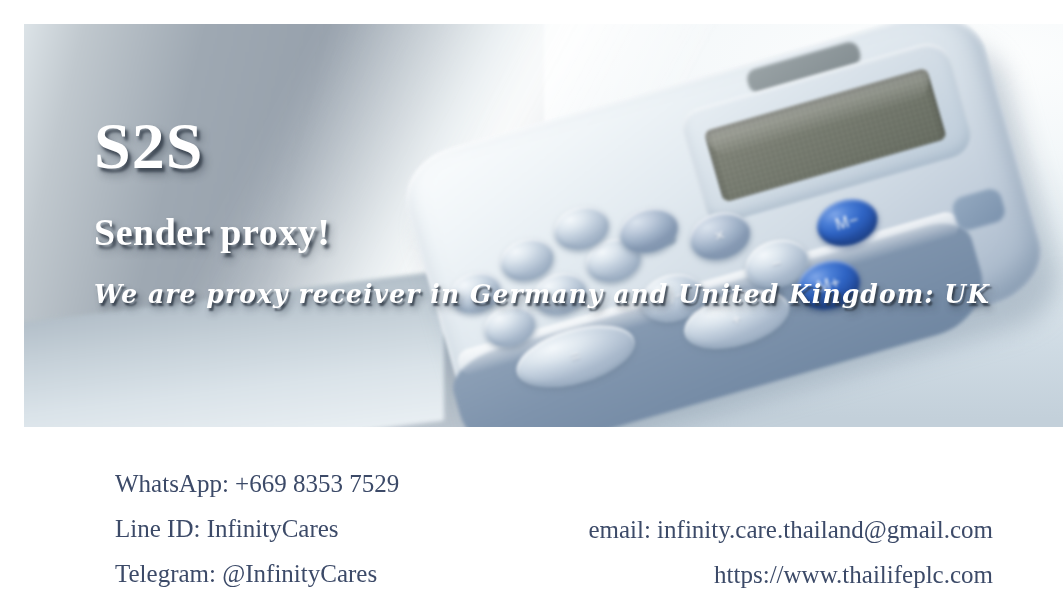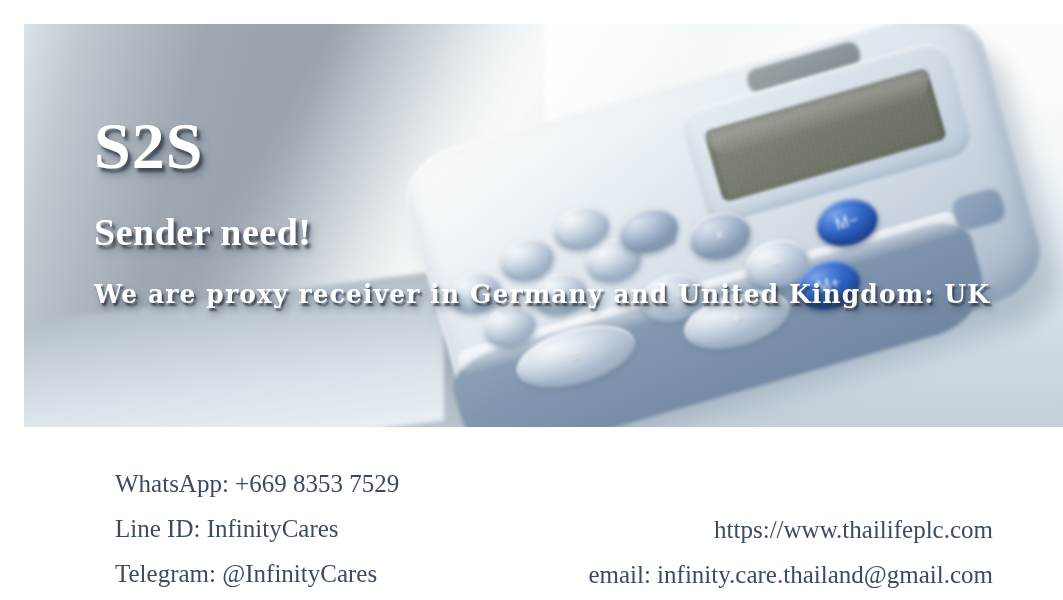--- a/index.html
+++ b/index.html
@@ -261,20 +261,21 @@
     line-height:1.05;
     color:#ffffff;
     letter-spacing:.5px;
     text-shadow:
       3px 4px 3px rgba(40,50,62,.72),
       4px 6px 8px rgba(40,50,62,.38);
   }
   .h-tag {
     margin-top:4px;
     font-family:"DejaVu Serif", serif;
+    font-style:italic;
     font-weight:bold;
     font-size:25px;
     line-height:1.1;
     color:#ffffff;
     letter-spacing:1.1px;
     transform:scaleY(1.04);
     transform-origin:left center;
     text-shadow:
       2px 3px 2px rgba(45,55,68,.80),
       4px 5px 7px rgba(45,55,68,.45);
@@ -367,30 +368,30 @@
       <div class="key blue" style="left:352px; top:212px; width:64px; height:48px;">
           <span class="glyph">M+</span>
         </div>
       <div class="key blue" style="left:388px; top:158px; width:62px; height:46px;">
           <span class="glyph">M−</span>
         </div>
     </div>
 
     <div id="headline">
       <div class="h-main">S2S</div>
-      <div class="h-sub">Sender need!</div>
+      <div class="h-sub">Sender proxy!</div>
       <div class="h-tag">We are proxy receiver in Germany and United Kingdom: UK</div>
     </div>
   </div>
 
   <div id="footer">
     <div id="col-left" class="contact-col">
       <div class="contact-line">WhatsApp: +669 8353 7529</div>
       <div class="contact-line">Line ID: InfinityCares</div>
       <div class="contact-line">Telegram: @InfinityCares</div>
     </div>
     <div id="col-right" class="contact-col">
+      <div class="contact-line">email: infinity.care.thailand@gmail.com</div>
       <div class="contact-line">https://www.thailifeplc.com</div>
-      <div class="contact-line">email: infinity.care.thailand@gmail.com</div>
     </div>
   </div>
 
 </div>
 
 </body></html>

